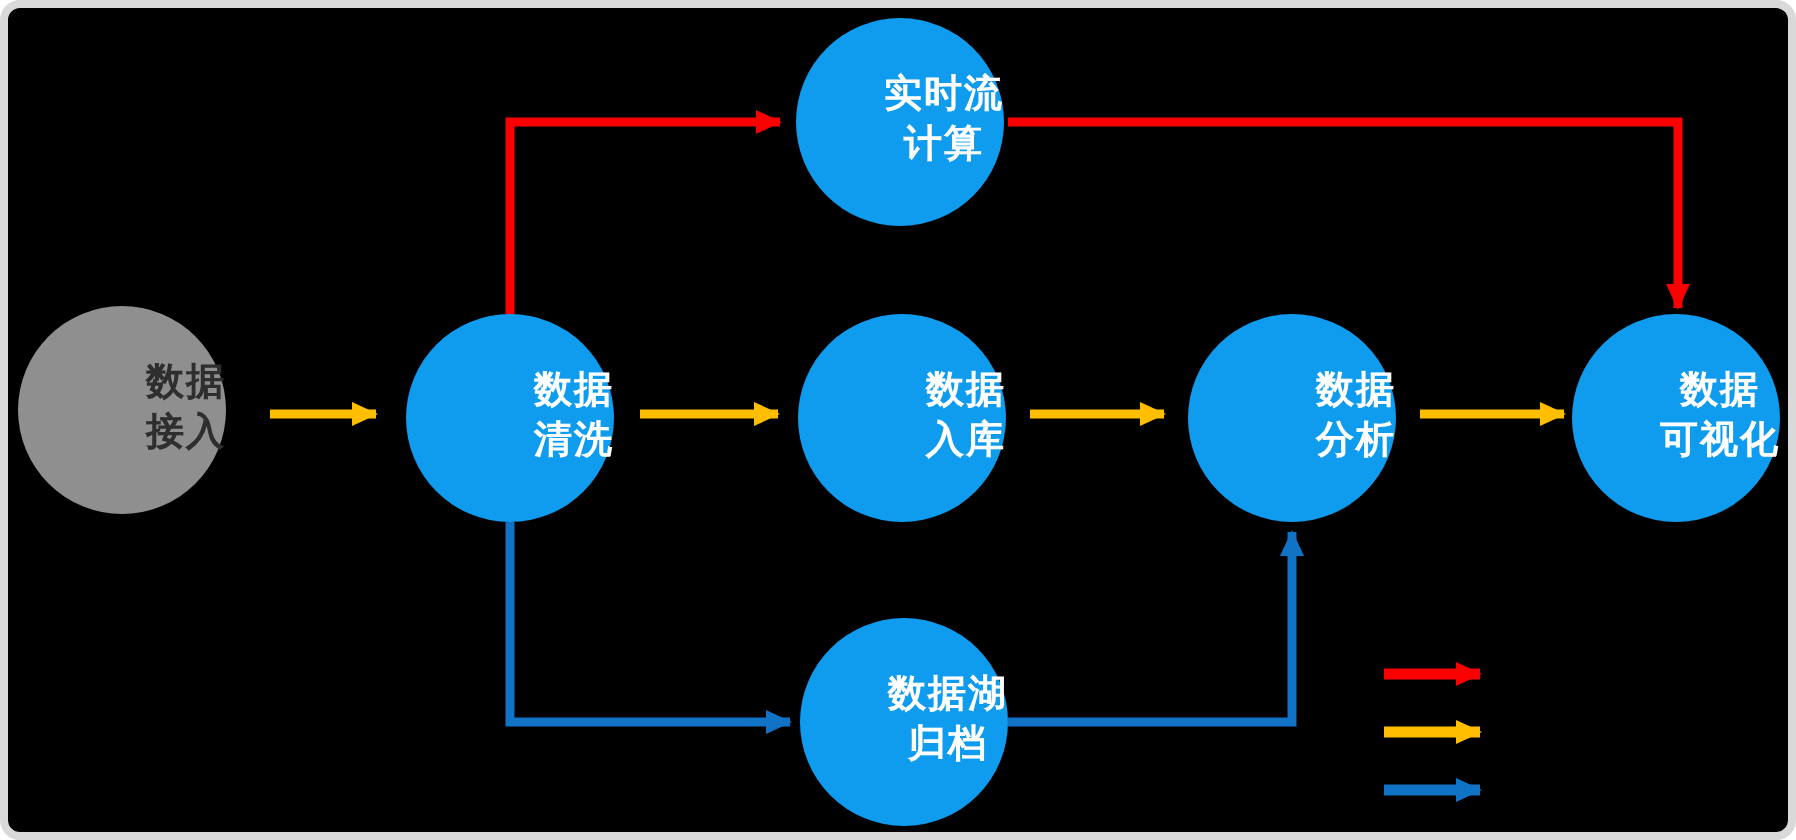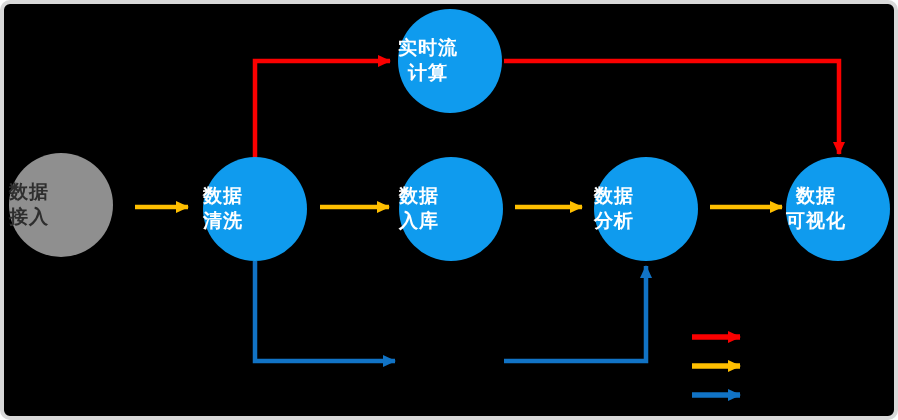--- a/index.html
+++ b/index.html
@@ -15,21 +15,21 @@
   }
   .arrows {
     position: absolute; left: 0; top: 0;
     width: 898px; height: 420px;
     pointer-events: none;
   }
   .node {
     position: absolute;
     width: 104px; height: 104px;
     border-radius: 50%;
-    display: flex; align-items: center; justify-content: flex-start;
+    display: flex; align-items: center; justify-content: flex-end;
     text-align: center;
   }
   .node-label {
     white-space: pre-line;
     font-size: 19px;
     font-weight: bold;
     line-height: 1.3;
     letter-spacing: 1px;
   }
   .node.blue { background: #0f9bee; }
@@ -110,14 +110,18 @@
   <div class="node blue n5">
     <span class="node-label">数据
 分析</span>
   </div>
 
   <div class="node blue n6">
     <span class="node-label">数据
 可视化</span>
   </div>
 
+  <div class="node blue n7">
+    <span class="node-label">数据湖
+归档</span>
+  </div>
 
 </div>
 
 </body></html>

